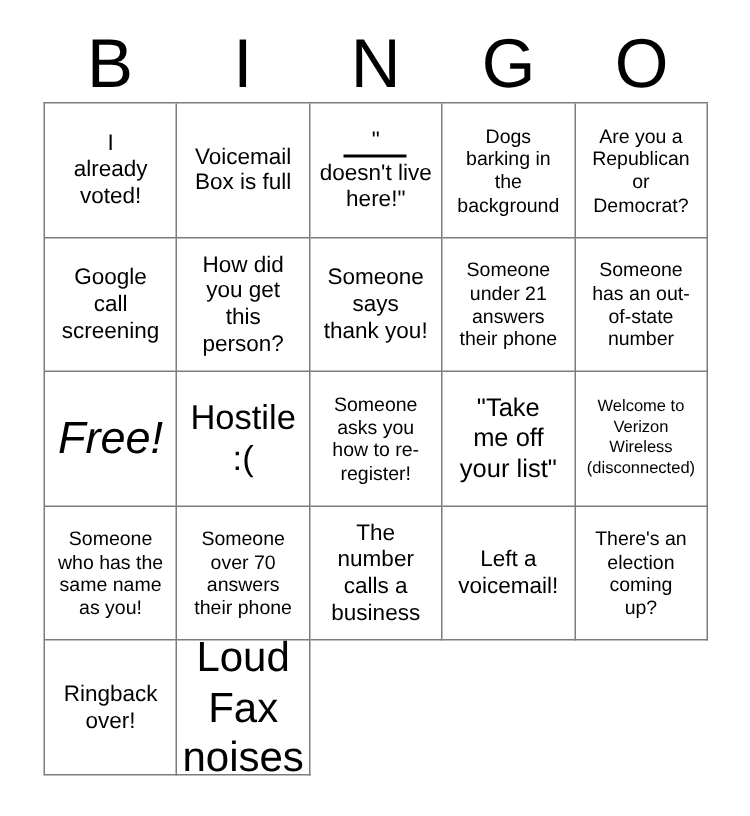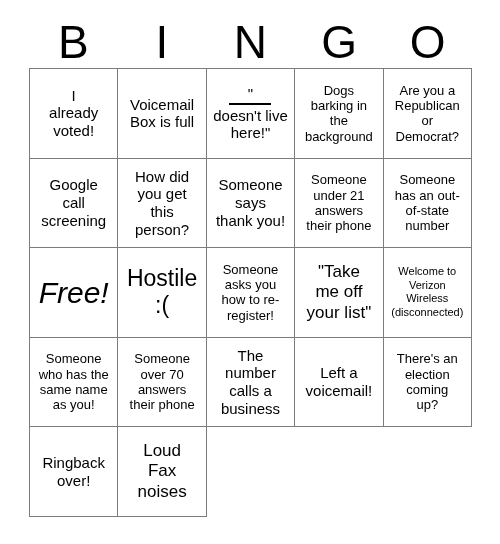--- a/index.html
+++ b/index.html
@@ -71,21 +71,21 @@
     width: 100%;
     font-size: 15px;
     line-height: 1.18;
     white-space: pre-line;
   }
   
   .cell.sz-tiny .txt   { font-size: 11px; line-height: 1.25; }
   .cell.sz-small .txt  { font-size: 13px;  line-height: 1.18; }
   .cell.sz-normal .txt { font-size: 15px;  line-height: 1.18; }
   .cell.sz-medium .txt { font-size: 17px;  line-height: 1.18; }
-  .cell.sz-large .txt  { font-size: 17px;  line-height: 1.2; }
+  .cell.sz-large .txt  { font-size: 28px;  line-height: 1.2; }
   .cell.sz-xlarge .txt { font-size: 23px;  line-height: 1.2; }
   .cell.sz-free .txt   { font-size: 30px;  line-height: 1.1; font-style: italic; }
   
   .blankline-wrap {
     display: block;
     width: 100%;
     font-size: 15px;
     line-height: 1.18;
   }
   .blankline-wrap .quote-open { display: block; }

